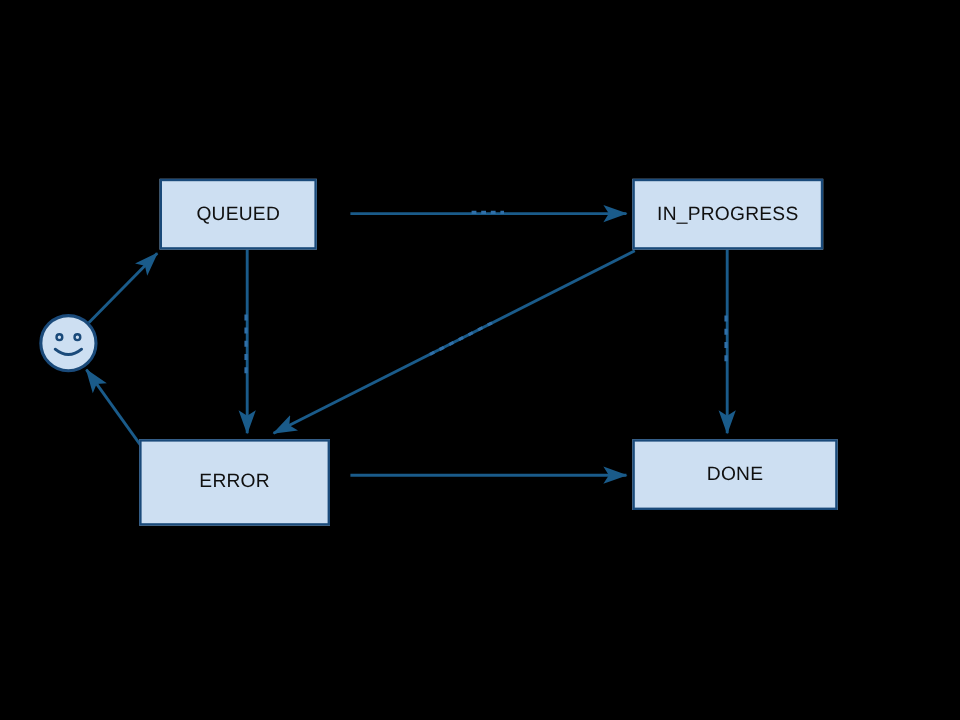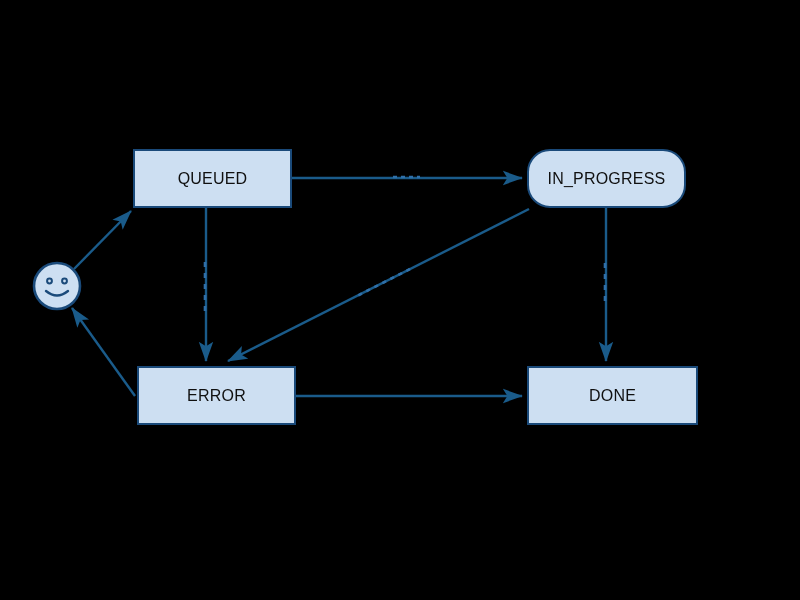--- a/index.html
+++ b/index.html
@@ -98,29 +98,29 @@
 
   <div id="start-node" style="left:32px; top:261px;">
     <svg width="50" height="50" viewBox="0 0 50 50" xmlns="http://www.w3.org/2000/svg">
       <circle cx="25" cy="25" r="23" fill="#cddff2" stroke="#1a4a7a" stroke-width="2.6"></circle>
       <circle cx="17.5" cy="20" r="2.4" fill="none" stroke="#1a4a7a" stroke-width="2"></circle>
       <circle cx="32.5" cy="20" r="2.4" fill="none" stroke="#1a4a7a" stroke-width="2"></circle>
       <path d="M14 30 Q25 39 36 30" fill="none" stroke="#1a4a7a" stroke-width="2.4" stroke-linecap="round"></path>
     </svg>
   </div>
 
-  <div class="state-node" style="left:133px; top:149px; width:159px; height:59px;">
+  <div class="state-node" style="left:133px; top:149px; width:131px; height:59px;">
     <span class="state-label">QUEUED</span>
   </div>
 
-  <div class="state-node" style="left:527px; top:149px; width:159px; height:59px;border-radius:23px;">
+  <div class="state-node" style="left:527px; top:149px; width:159px; height:59px;">
     <span class="state-label">IN_PROGRESS</span>
   </div>
 
-  <div class="state-node" style="left:137px; top:366px; width:159px; height:59px;">
+  <div class="state-node" style="left:116px; top:366px; width:159px; height:72px;">
     <span class="state-label">ERROR</span>
   </div>
 
   <div class="state-node" style="left:527px; top:366px; width:171px; height:59px;">
     <span class="state-label">DONE</span>
   </div>
 
 </div>
 
 </body></html>

